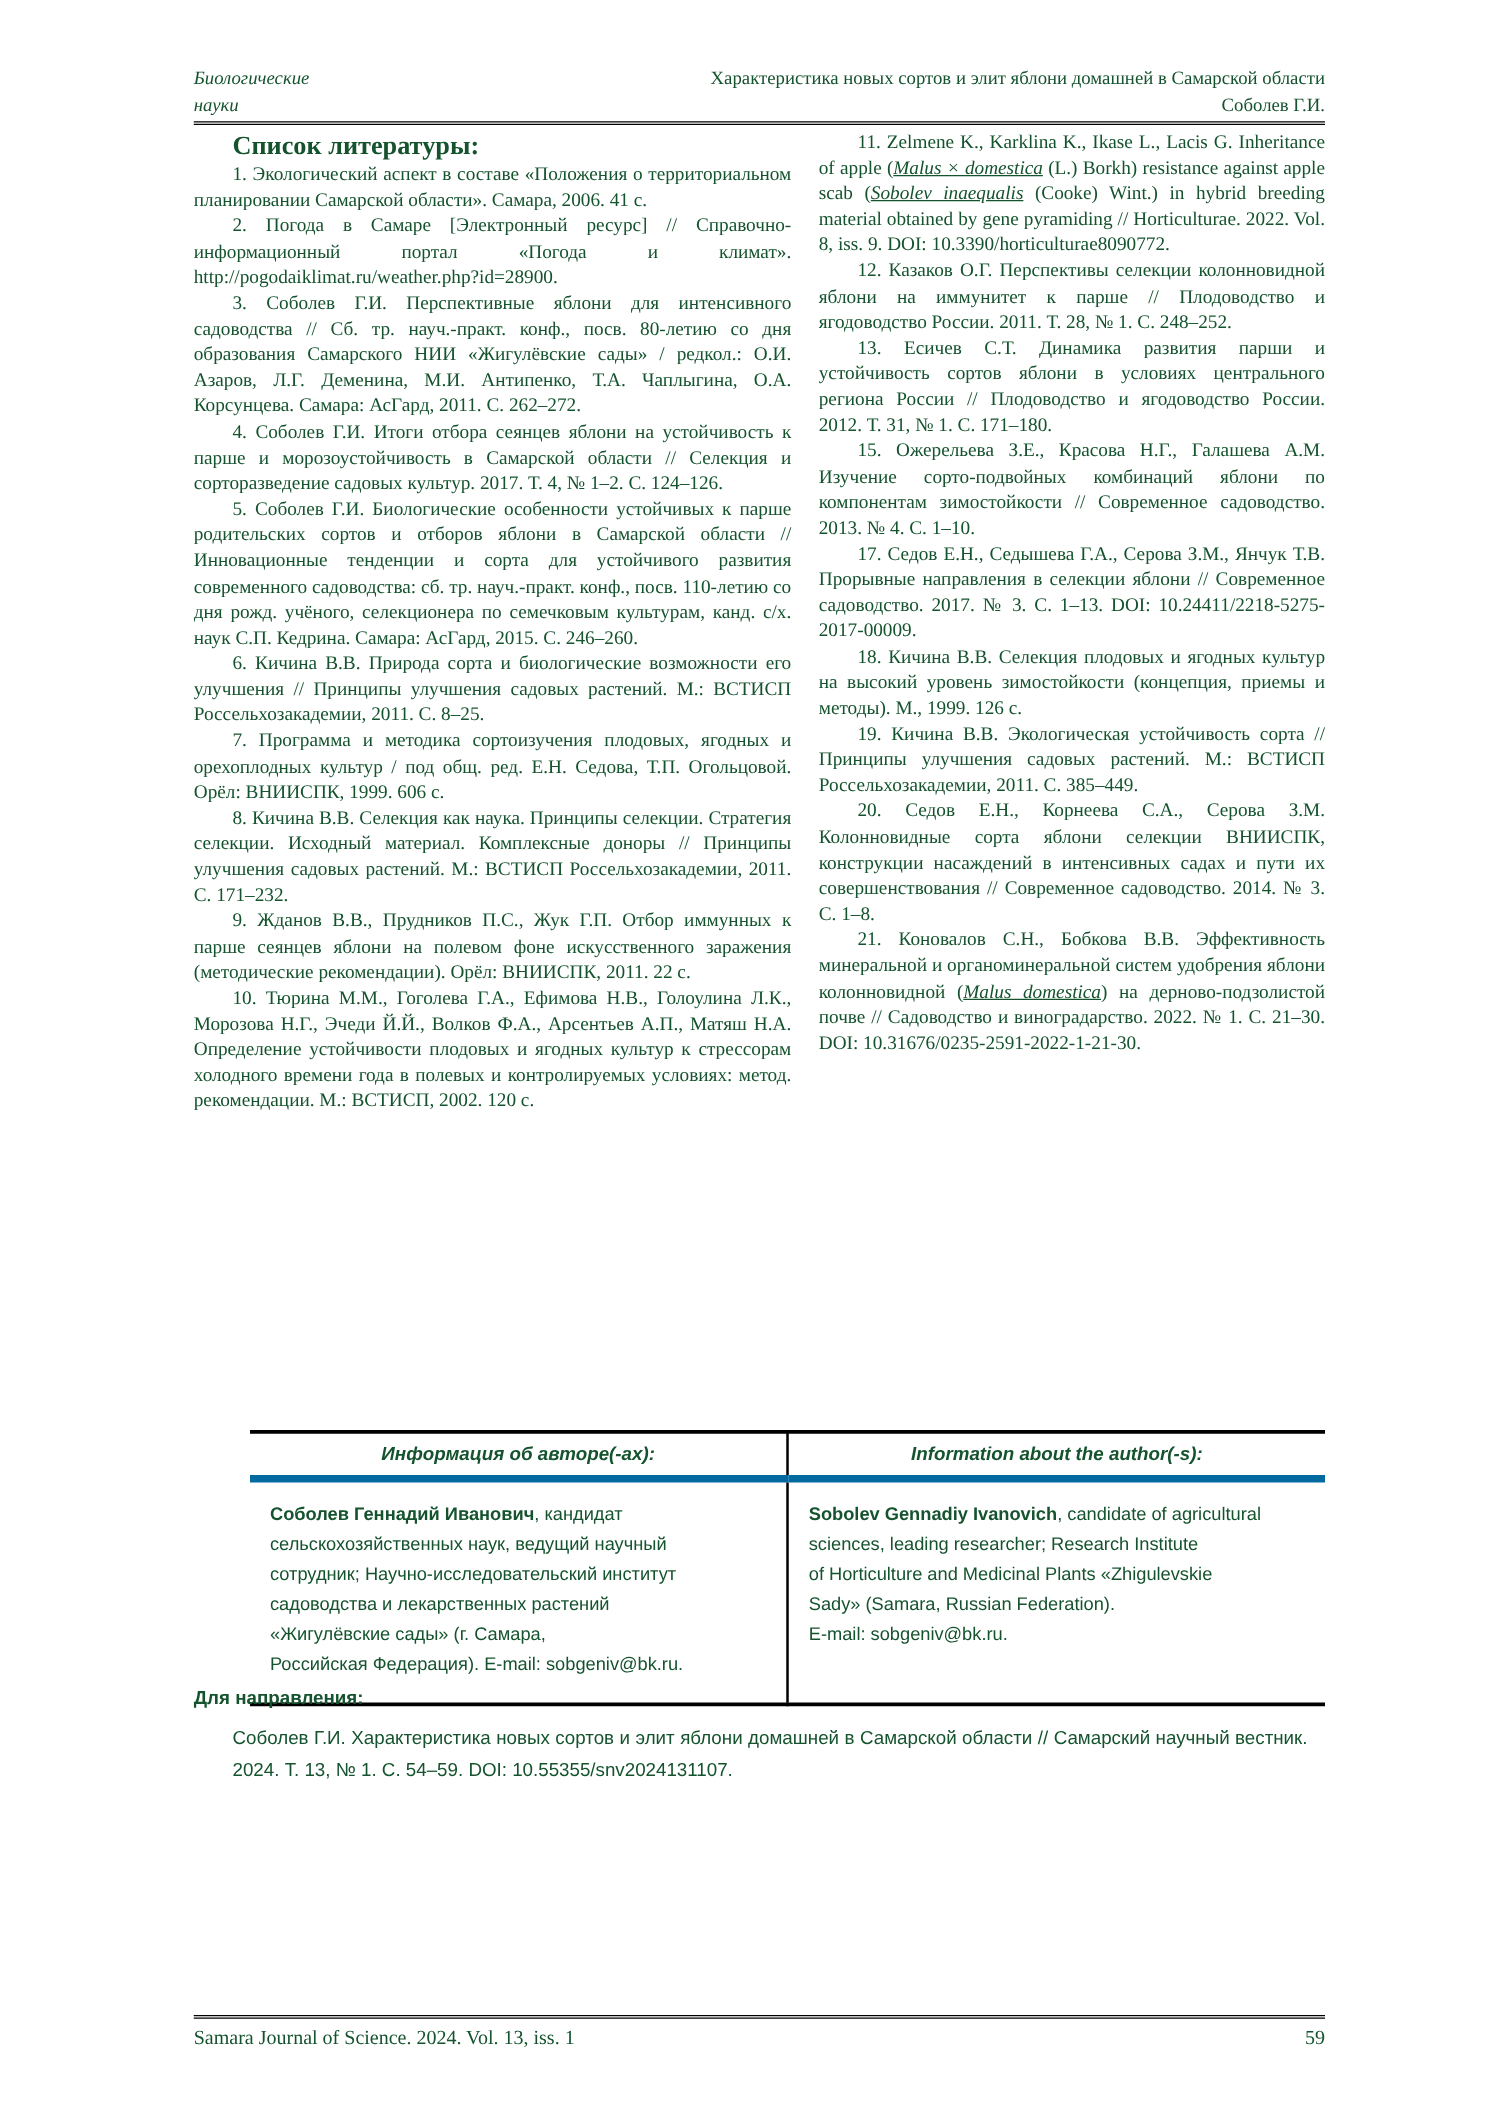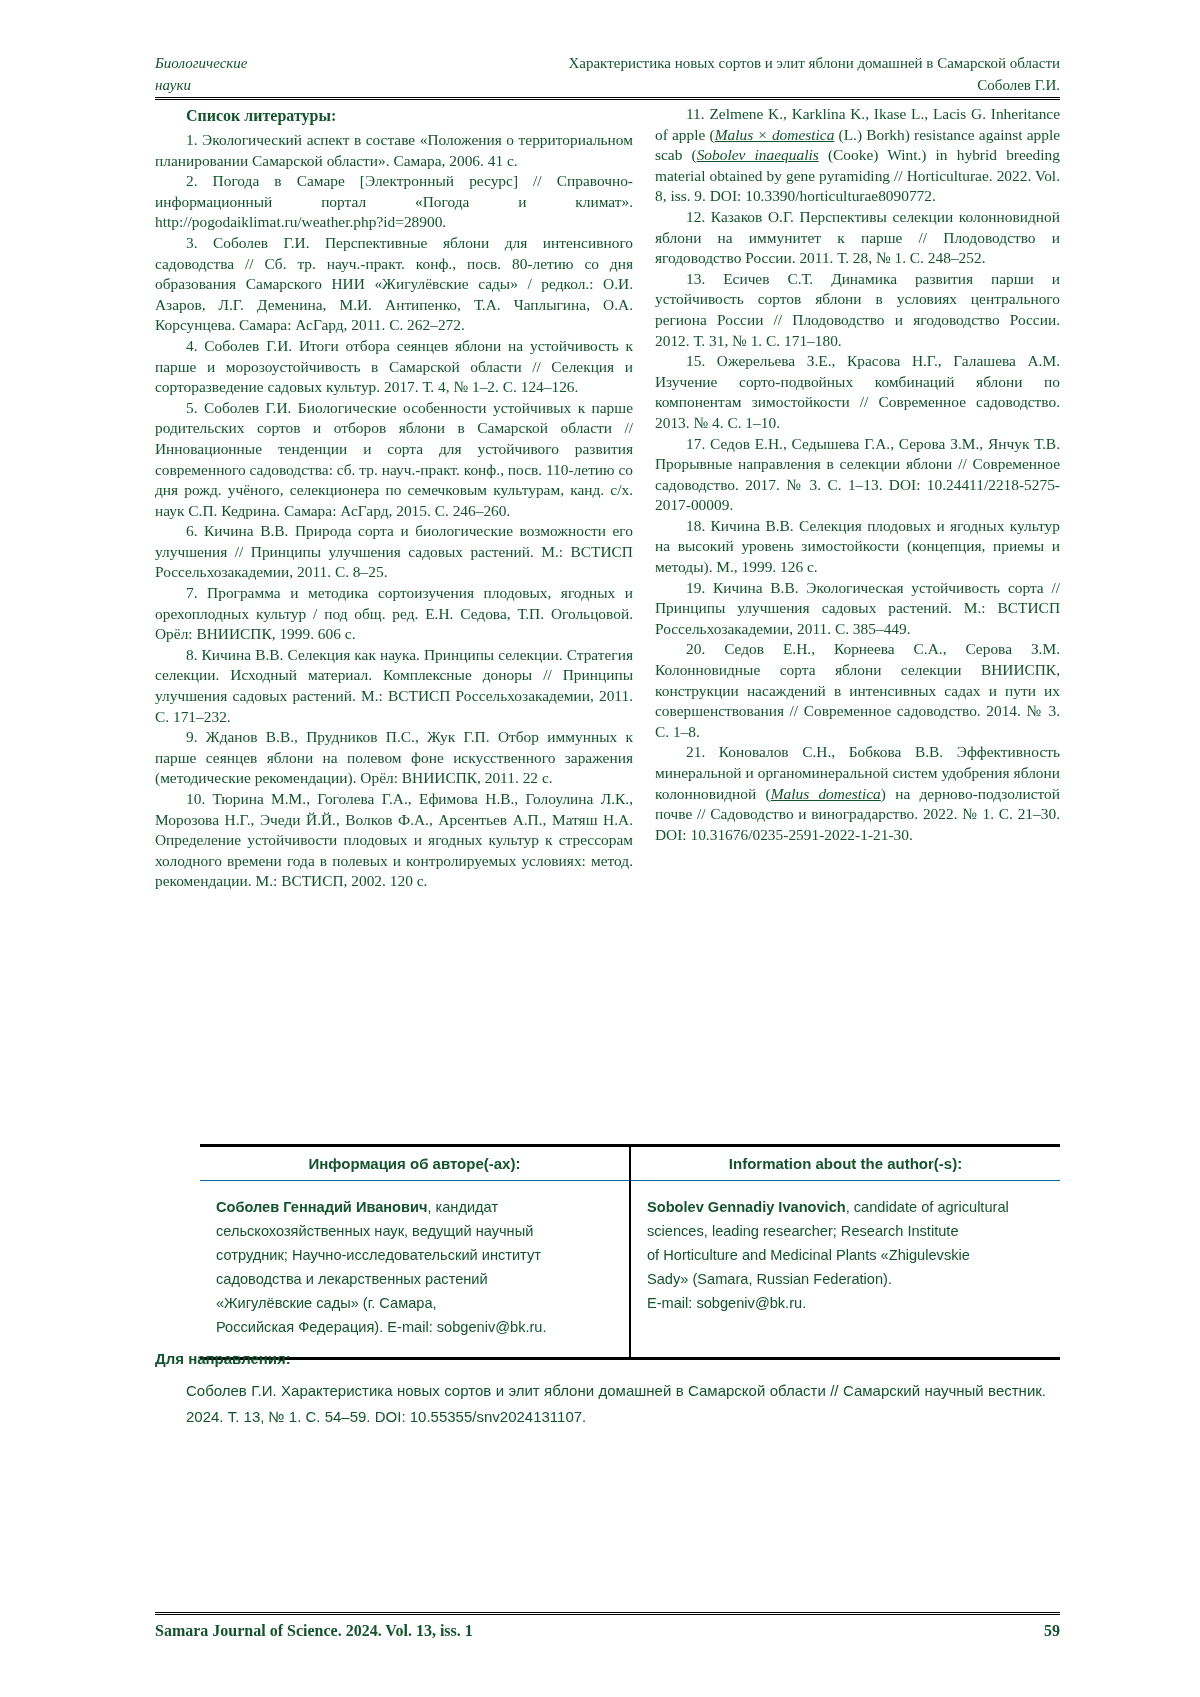--- a/index.html
+++ b/index.html
@@ -22,52 +22,52 @@
   }
   
   .references {
     position:absolute; left:155px; top:104px; width:905px; height:940px;
     overflow:hidden; display:flex;
     font-size:15.4px; line-height:20.6px; text-align:justify;
   }
   .col-left  { width:478px; margin-right:22px; }
   .col-right { width:405px; flex:1; }
   .refs-heading {
-    font-size:16px; line-height:24px; font-weight:bold;
+    font-size:21px; line-height:24px; font-weight:bold;
     margin:0 0 2px 0; text-indent:31px; text-align:left;
   }
   .ref { margin:0; text-indent:31px; }
   .ref i { font-style:italic;text-decoration:underline; }
   
   .author-table {
     position:absolute; left:200px; top:1144px; width:860px;
     border-collapse:collapse;
     border-top:3px solid #000; border-bottom:3px solid #000;
     font-family:"Liberation Sans","DejaVu Sans",sans-serif;
     font-size:14.6px;
   }
   .author-table th {
     width:50%; padding:8px 10px; font-weight:bold; text-align:center;
-    border-bottom:1px solid #0369a1; font-size:15px;
+    border-bottom:6px solid #0369a1; font-size:15px;font-style:italic;
   }
   .author-table th:first-child, .author-table td:first-child { border-right:2px solid #000; }
   .author-table td {
     vertical-align:top; padding:14px 16px 18px 16px;
     line-height:24px; white-space:pre-line; text-align:left;
   }
   .author-table b { font-weight:bold; }
   
   .citation {
     position:absolute; left:155px; top:1348px; width:905px;
     font-family:"Liberation Sans","DejaVu Sans",sans-serif; font-size:15px;
   }
   .cit-label { font-weight:bold; line-height:22px; }
   .cit-text  { margin:8px 0 0 31px; width:860px; text-align:justify; line-height:26px; }
   
-  .page-footer { position:absolute; left:155px; top:1612px; width:905px;font-weight:bold; }
+  .page-footer { position:absolute; left:155px; top:1612px; width:905px; }
   .footer-rule { border-top:3px double #000; height:0; }
   .footer-row {
     display:flex; justify-content:space-between; padding-top:5px;
     font-size:16px; line-height:22px;
   }
 </style>
 </head>
 <body>
 
 <div class="page">

